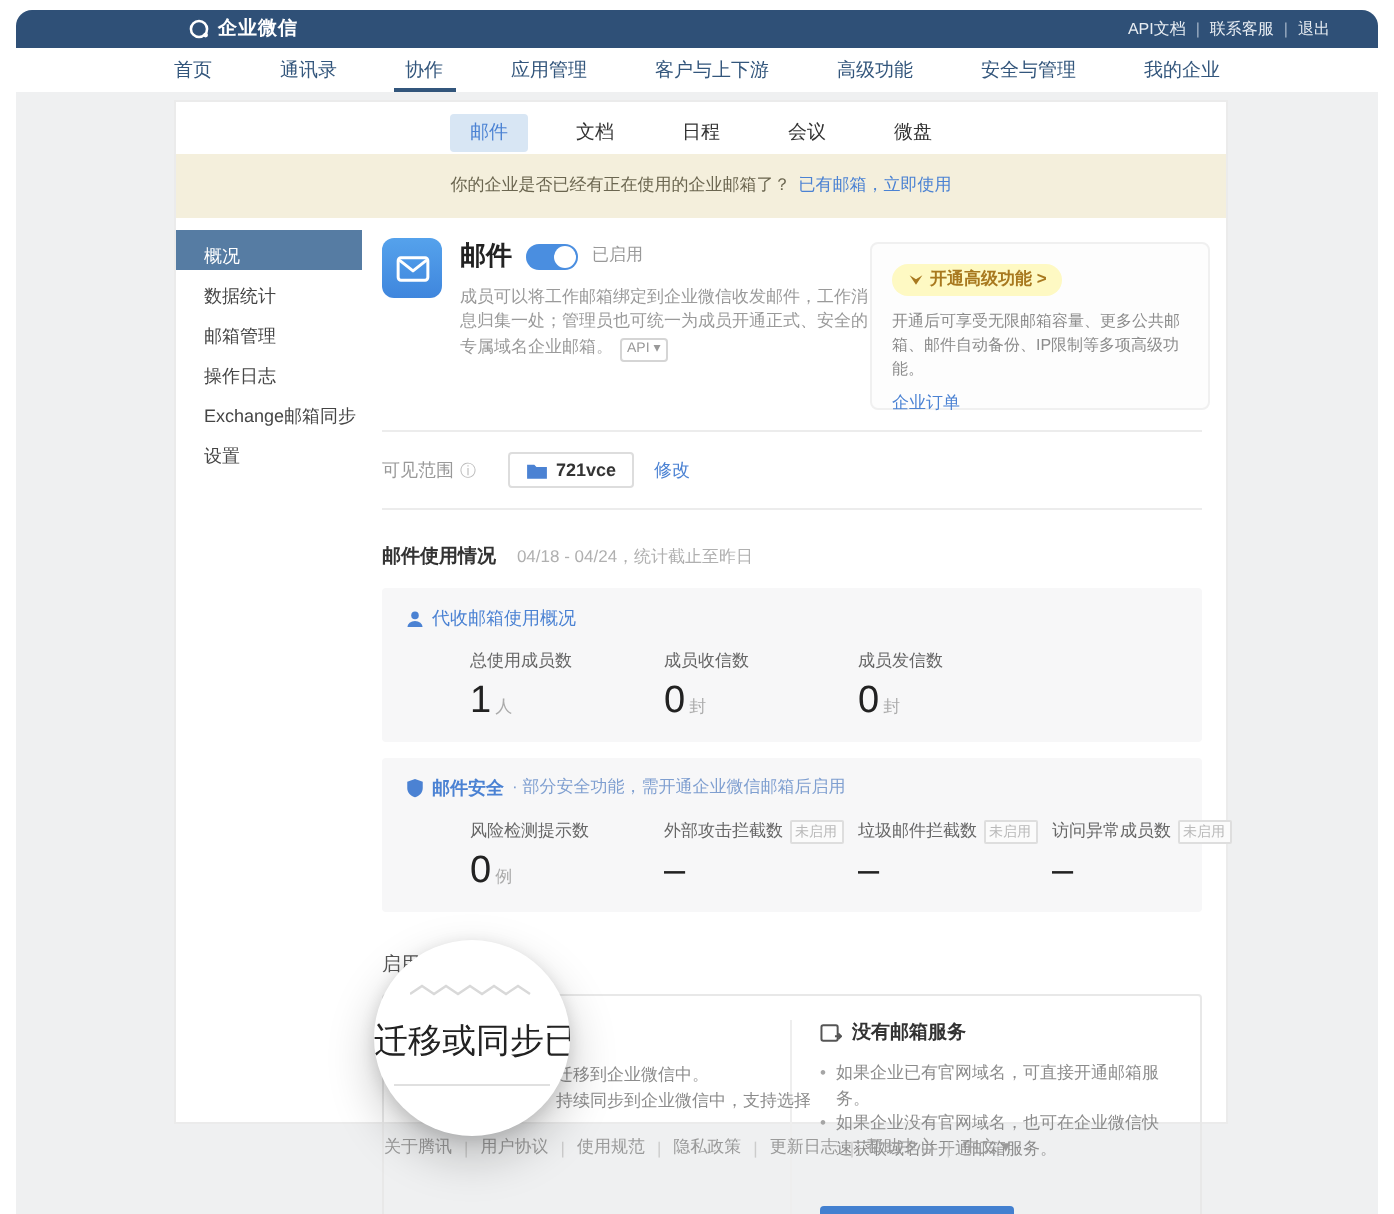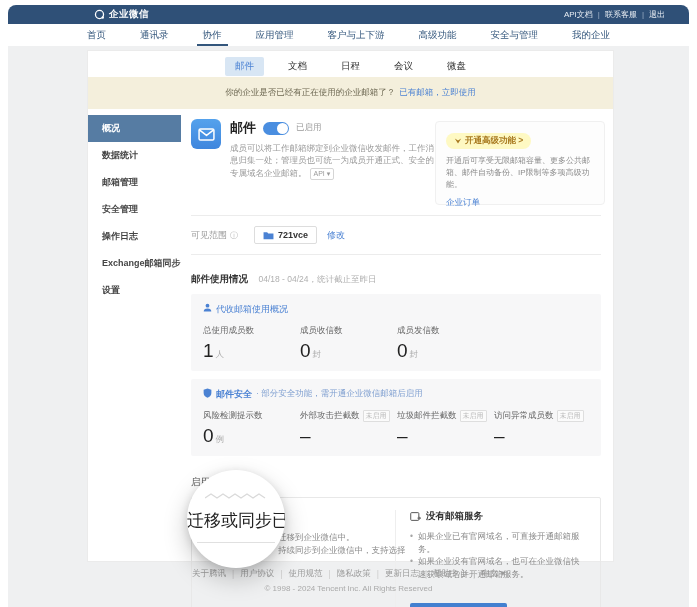--- a/index.html
+++ b/index.html
@@ -27,21 +27,21 @@
 
   .subtabs { height:26px; display:flex; justify-content:center; align-items:center; gap:14px; padding-top:4px; font-size:9.5px; }
   .subtabs a { color:#333; text-decoration:none; padding:3px 10px; border-radius:2px; cursor:pointer; }
   .subtabs a.active { background:#d8e6f4; color:#4b82d3; }
 
   .notice { height:32px; background:#f4efdc; display:flex; justify-content:center; align-items:center; gap:4px; font-size:8.5px; color:#6b6650; }
   .notice a { color:#4b82d3; text-decoration:none; cursor:pointer; }
 
   .body { display:flex; align-items:stretch; }
   .sidenav { width:93px; padding-top:6px; flex-shrink:0; }
-  .sidenav a { display:block; font-size:9px; color:#454545; padding:7px 0 7px 14px; text-decoration:none; cursor:pointer; white-space:nowrap;font-weight:bold; }
+  .sidenav a { display:block; font-size:9px; color:#454545; padding:7px 0 0 14px; text-decoration:none; cursor:pointer; white-space:nowrap; }
   .sidenav a.active { background:#567ca3; color:#fff; }
 
   .main { flex:1; padding:10px 12px 12px 10px; min-width:0; }
 
   .header-row { display:flex; }
   .app-info { flex:1; display:flex; gap:9px; }
   .app-icon { width:30px; height:30px; border-radius:6px; background:linear-gradient(180deg,#55a2ec,#3f86dd); flex-shrink:0;
               display:flex; align-items:center; justify-content:center; }
   .app-title-row { display:flex; align-items:center; gap:7px; }
   .app-title { font-size:13px; font-weight:bold; color:#222; }
@@ -63,23 +63,23 @@
   .info-icon { font-size:8px; color:#bbb; margin-left:3px; }
   .scope-chip { display:flex; align-items:center; gap:4px; border:1px solid #ddd; background:#fff; border-radius:2px;
                 padding:3px 8px; margin-left:16px; font-size:9px; color:#333; font-weight:bold; }
   .edit-link { margin-left:10px; color:#4b82d3; text-decoration:none; font-size:9px; cursor:pointer; }
 
   .usage-row { margin:13px 0 8px 0; }
   .usage-title { font-size:9.5px; font-weight:bold; color:#333; }
   .usage-period { font-size:8.5px; color:#b0b0b0; margin-left:6px; }
 
   .panel { background:#f7f7f8; border-radius:2px; padding:9px 12px; margin-bottom:8px; }
-  .panel-title { display:flex; align-items:flex-start; gap:4px; font-size:9px; color:#4b82d3; }
+  .panel-title { display:flex; align-items:center; gap:4px; font-size:9px; color:#4b82d3; }
   .panel-note { color:#7f9fd0; font-size:8.5px; }
-  .stat-row { display:flex; margin-top:9px; }
+  .stat-row { display:flex; margin-top:9px;margin-left:32px; }
   .stat { width:97px; flex-shrink:0; }
   .stat-label { font-size:8.5px; color:#666; display:flex; align-items:center; gap:3px; white-space:nowrap; }
   .stat-badge { font-size:7px; color:#b9b9b9; border:1px solid #dedede; padding:0 2px; border-radius:1px; background:#fbfbfb; }
   .stat-badge:empty { display:none; }
   .stat-value-row { margin-top:4px; display:flex; align-items:baseline; gap:2px; }
   .stat-value { font-size:19px; color:#222; font-weight:500; line-height:1.1; }
   .stat-unit { font-size:8.5px; color:#aaa; }
 
   .enable-title { margin:20px 0 8px 0; font-size:9.5px; color:#555; }
   .enable-panel { border:1px solid #e8e8e8; border-radius:2px; display:flex; padding:12px 0; min-height:94px; }
@@ -159,21 +159,20 @@
         <span>你的企业是否已经有正在使用的企业邮箱了？</span>
         <a>已有邮箱，立即使用</a>
       </div>
 
       <div class="body">
 
         <aside class="sidenav">
           <a class="active">概况</a>
           <a>数据统计</a>
           <a>邮箱管理</a>
-          <a>安全管理</a>
           <a>操作日志</a>
           <a>Exchange邮箱同步</a>
           <a>设置</a>
         </aside>
 
         <div class="main">
 
           <div class="header-row">
             <div class="app-info">
               <div class="app-icon">
@@ -365,21 +364,20 @@
         <a>使用规范</a>
           <span class="sep">|</span>
         <a>隐私政策</a>
           <span class="sep">|</span>
         <a>更新日志</a>
           <span class="sep">|</span>
         <a>帮助中心</a>
           <span class="sep">|</span>
         <a>中文 ▾</a>
       </div>
-      <div class="copyright">© 1998 - 2024 Tencent Inc. All Rights Reserved</div>
     </div>
   </div>
 
   <div class="magnifier">
     <span class="mag-zigzag">
       <svg width="62" height="8" viewBox="0 0 62 8">
           <polyline points="0,6 6,2 12,6 18,2 24,6 30,2 36,6 42,2 48,6 54,2 60,6" fill="none" stroke="#d9d9d9" stroke-width="1.2"></polyline>
         </svg>
     </span>
     <div class="mag-text">迁移或同步已</div>

